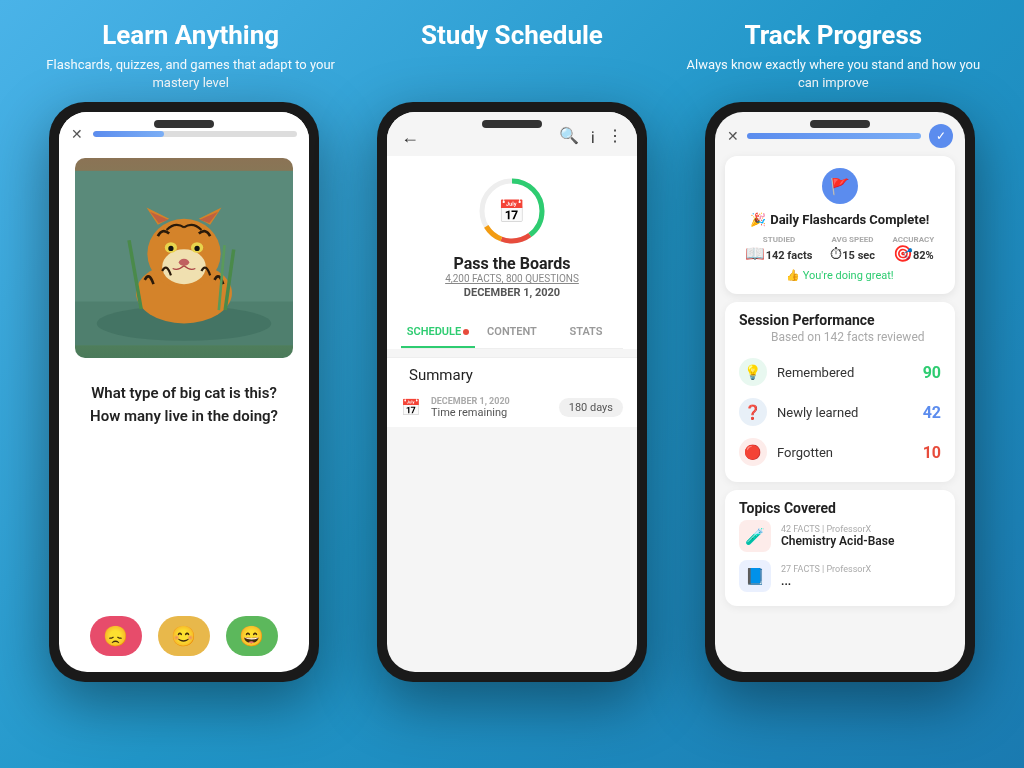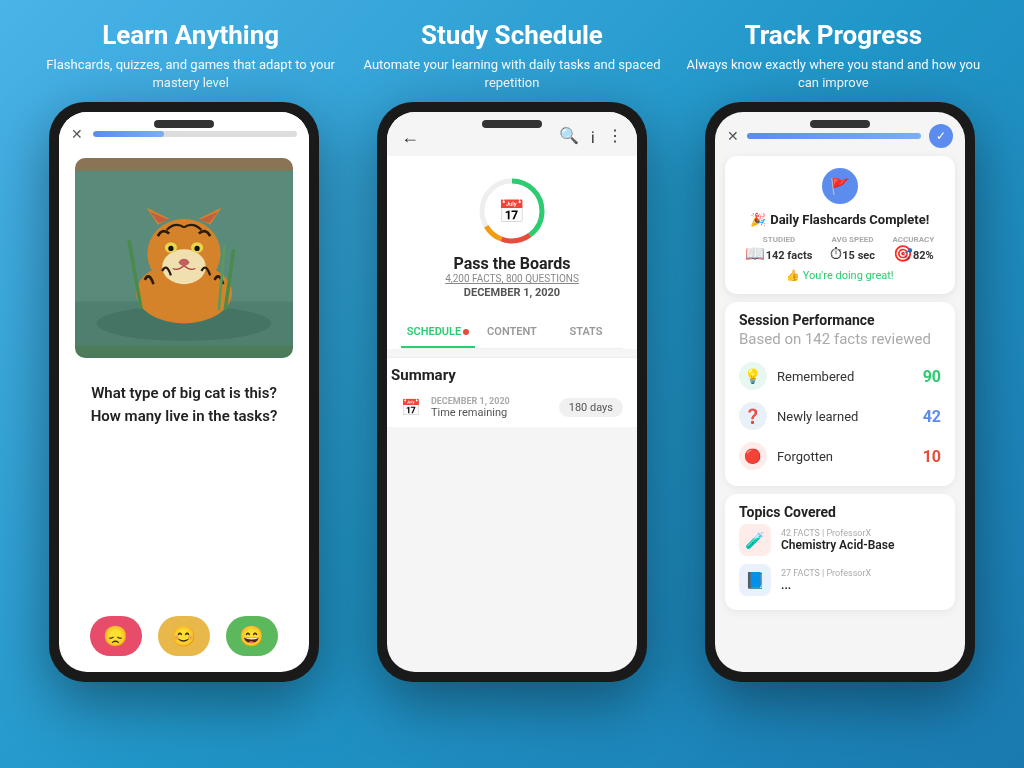--- a/index.html
+++ b/index.html
@@ -252,23 +252,23 @@
       border-radius: 24px;
       padding: 12px;
       color: white;
       font-size: 13px;
       font-weight: 700;
       width: calc(100% - 28px);
       text-align: center;
       cursor: pointer;
     }
     .p2-summary-title {
-      padding: 8px 4px 4px;
+      padding: 8px 22px 4px;
       font-size: 15px;
-      font-weight: 700;
+      font-weight: 400;
       color: #222;
       border-top: 1px solid #eee;
     }
     .p2-summary-row {
       display: flex;
       align-items: center;
       padding: 8px 14px;
       gap: 10px;
     }
     .p2-summary-icon { font-size: 16px; color: #777; }
@@ -356,23 +356,24 @@
       text-align: center;
       margin-top: 6px;
     }
     .p3-section-title {
       font-size: 14px;
       font-weight: 700;
       color: #222;
       margin-bottom: 2px;
     }
     .p3-section-sub {
-      font-size: 15px;
+      font-size: 12px;
       color: #aaa;
       margin-bottom: 8px;
+      margin-left: 32px;
     }
     .p3-perf-row {
       display: flex;
       align-items: center;
       padding: 6px 0;
       gap: 10px;
     }
     .p3-perf-icon {
       width: 28px; height: 28px;
       border-radius: 50%;
@@ -420,22 +421,20 @@
 <body>
 
 <div class="header-section">
   <div class="header-col">
     <h2>Learn Anything</h2>
     <p>Flashcards, quizzes, and games
 that adapt to your mastery level</p>
   </div>
   <div class="header-col">
     <h2>Study Schedule</h2>
-    <p>Automate your learning with daily
-tasks and spaced repetition</p>
   </div>
   <div class="header-col">
     <h2>Track Progress</h2>
     <p>Always know exactly where you
 stand and how you can improve</p>
   </div>
 </div>
 
 <div class="phones-section">
 
@@ -490,21 +489,21 @@
           <polygon points="154,60 164,47 143,56" fill="#c06040"></polygon>
 
           <rect x="60" y="80" width="4" height="80" fill="#4a8a4a" transform="rotate(-10 60 80)"></rect>
           <rect x="180" y="90" width="4" height="70" fill="#4a8a4a" transform="rotate(8 180 90)"></rect>
           <rect x="170" y="85" width="3" height="75" fill="#5a9a5a" transform="rotate(5 170 85)"></rect>
         </svg>
       </div>
 
       <div class="p1-question">
         <p>What type of big cat is this?</p>
-        <p>How many live in the tasks?</p>
+        <p>How many live in the doing?</p>
       </div>
 
       <div style="flex:1"></div>
 
       <div class="p1-buttons">
         <button class="p1-btn p1-btn-red" style="background:#e74c6b">😞</button>
         <button class="p1-btn p1-btn-yellow" style="background:#e8b84b">😊</button>
         <button class="p1-btn p1-btn-green" style="background:#5cb85c">😄</button>
       </div>
     </div>

